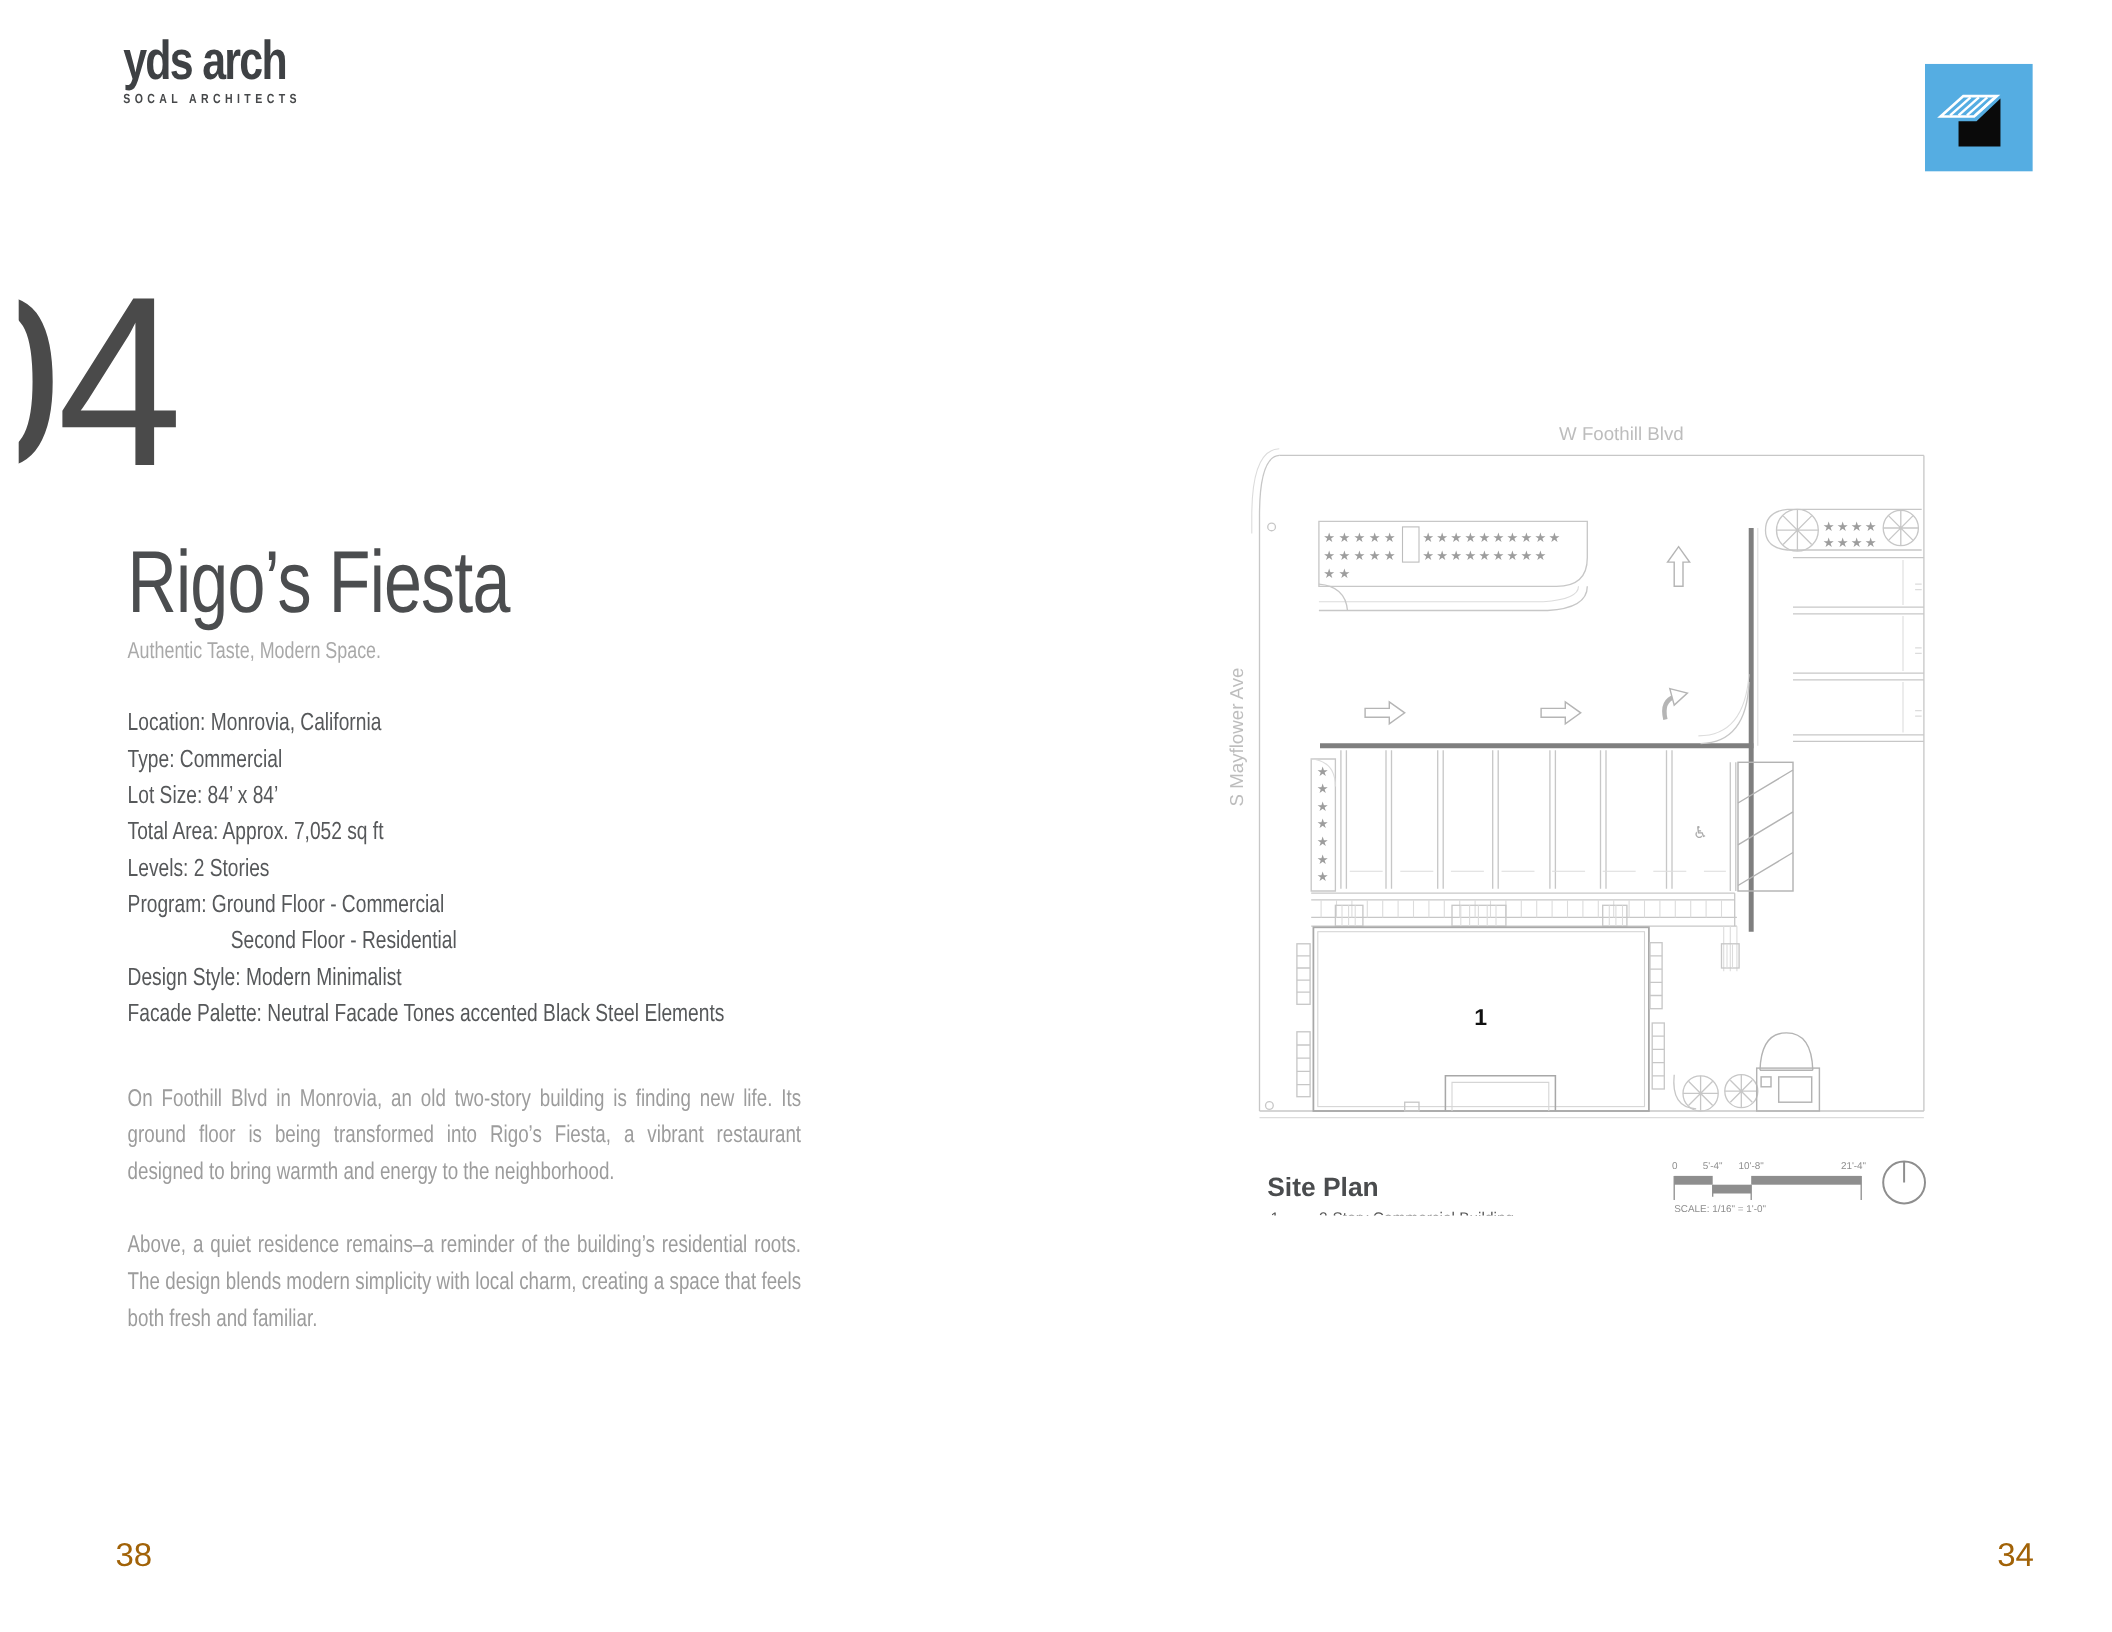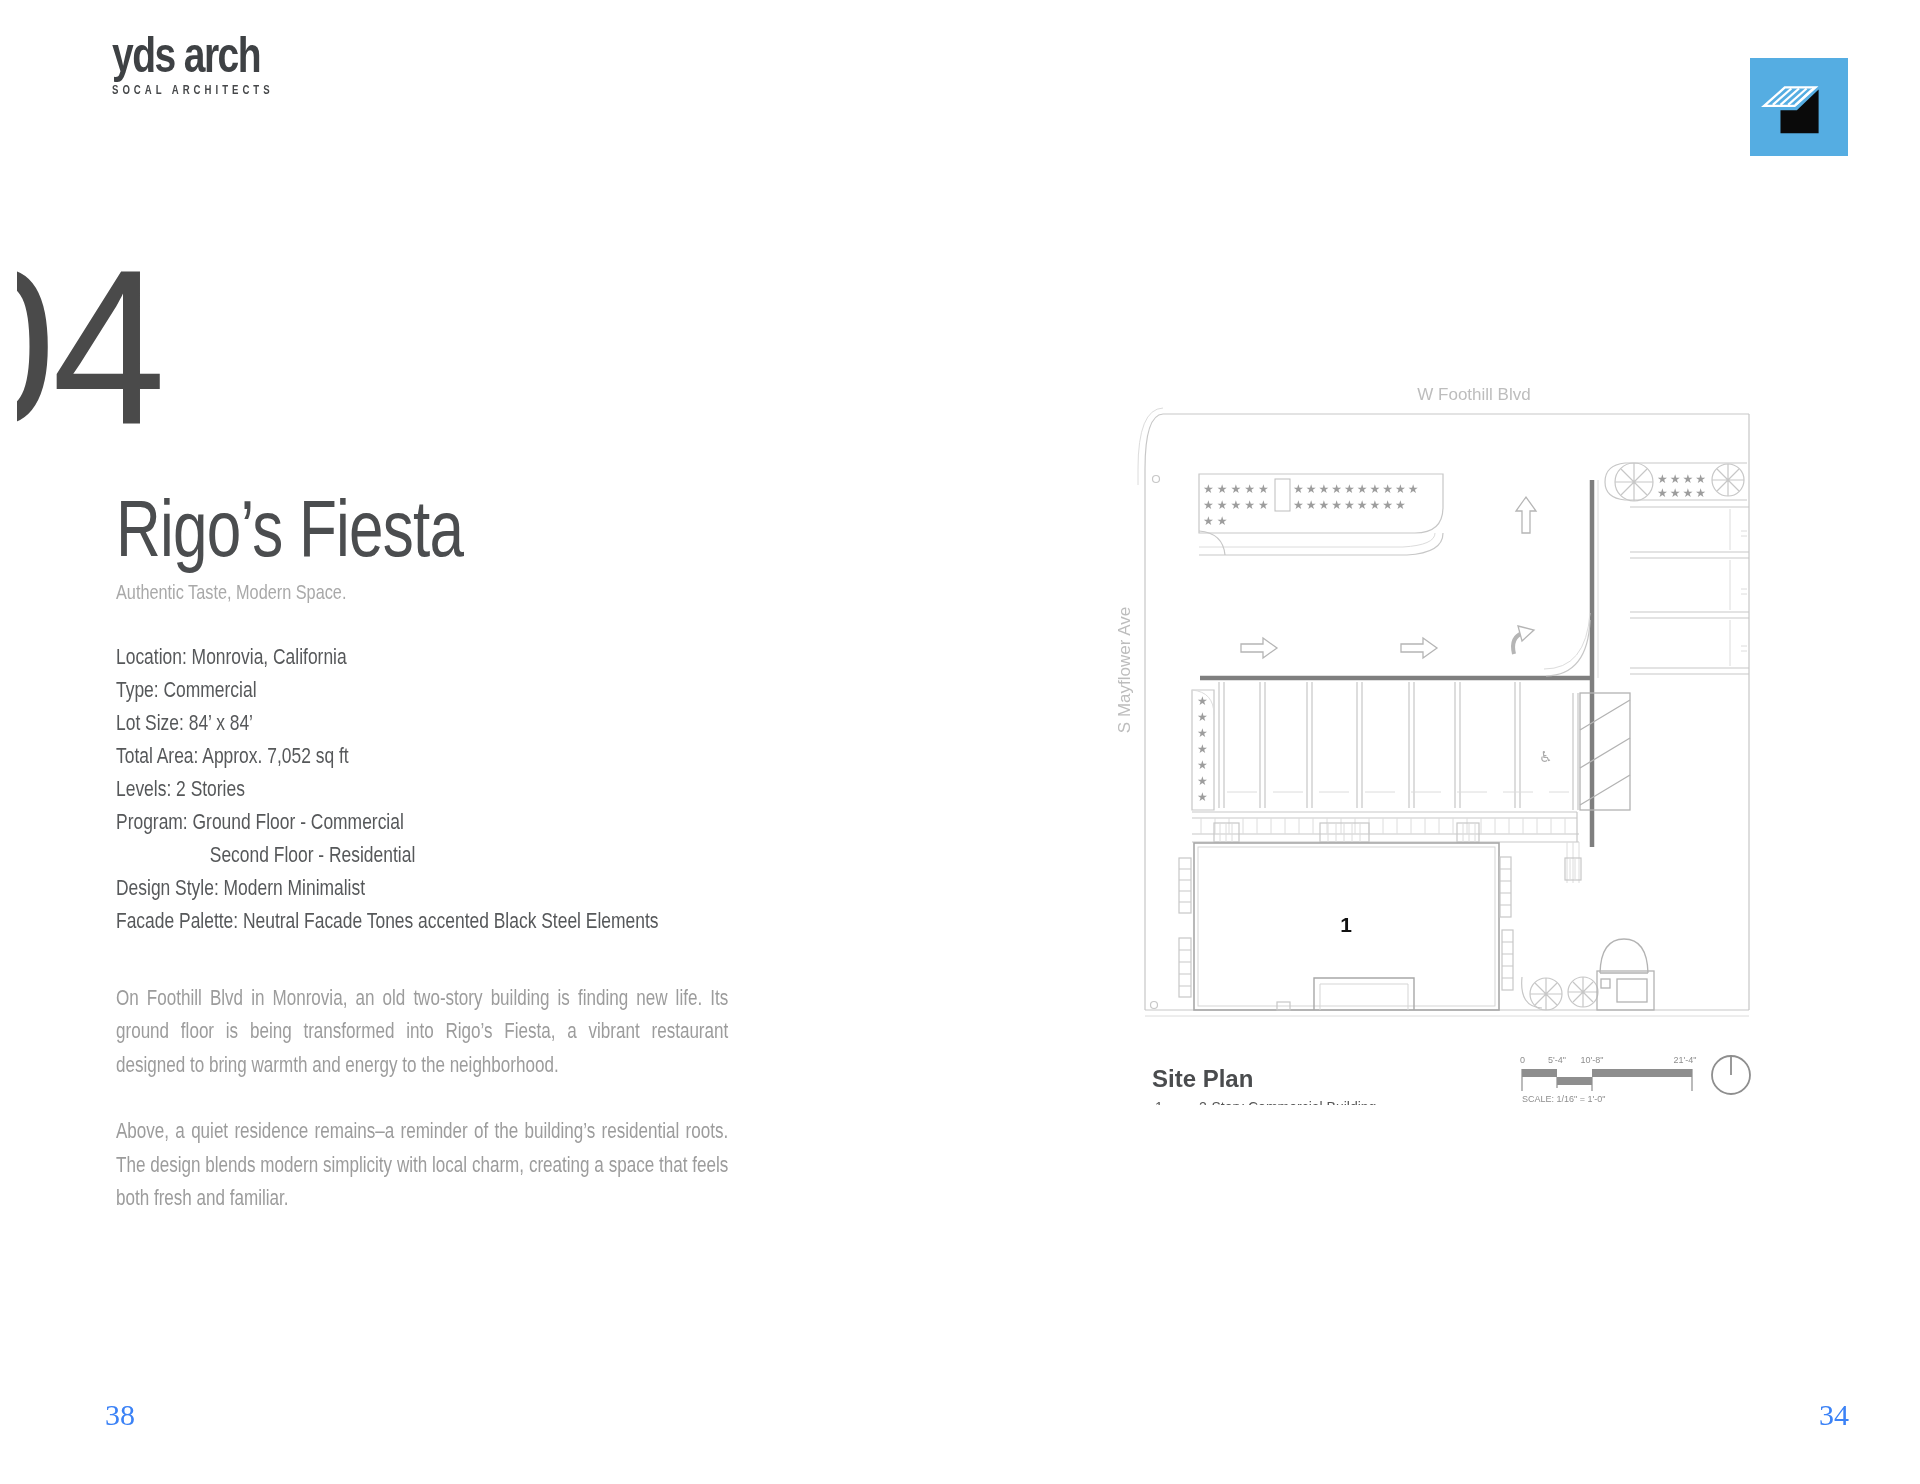--- a/index.html
+++ b/index.html
@@ -35,21 +35,21 @@
   .siteplan .ln{stroke:#c7c7c7;fill:none;stroke-width:1.2;}
   .siteplan .ln2{stroke:#b3b3b3;fill:none;stroke-width:1.3;}
   .siteplan .lt{stroke:#dcdcdc;fill:none;stroke-width:1;}
   .siteplan .dark{stroke:#7f7f7f;fill:none;stroke-width:4.5;}
   .siteplan .street{fill:#bdbdbd;font-size:17px;}
   .siteplan .st{fill:#9d9d9d;font-size:12px;}
   .siteplan .arrow{stroke:#b5b5b5;fill:#fff;stroke-width:1.3;}
   .siteplan .scale{fill:#8e8e8e;font-size:9px;}
   .siteplan .scalebar{fill:#8e8e8e;}
 
-  .footer-num{position:absolute;font-size:30px;color:#3b82f6;font-family:Liberation Serif, serif;}
+  .footer-num{position:absolute;font-size:30px;color:#a16207;}
   .pg-left{left:88px;top:1398px;}
   .pg-right{right:88px;top:1398px;}
 </style>
 </head>
 <body>
 
 <div class="page">
 
   <div class="logo">
     <div class="logo-text">yds arch</div>

